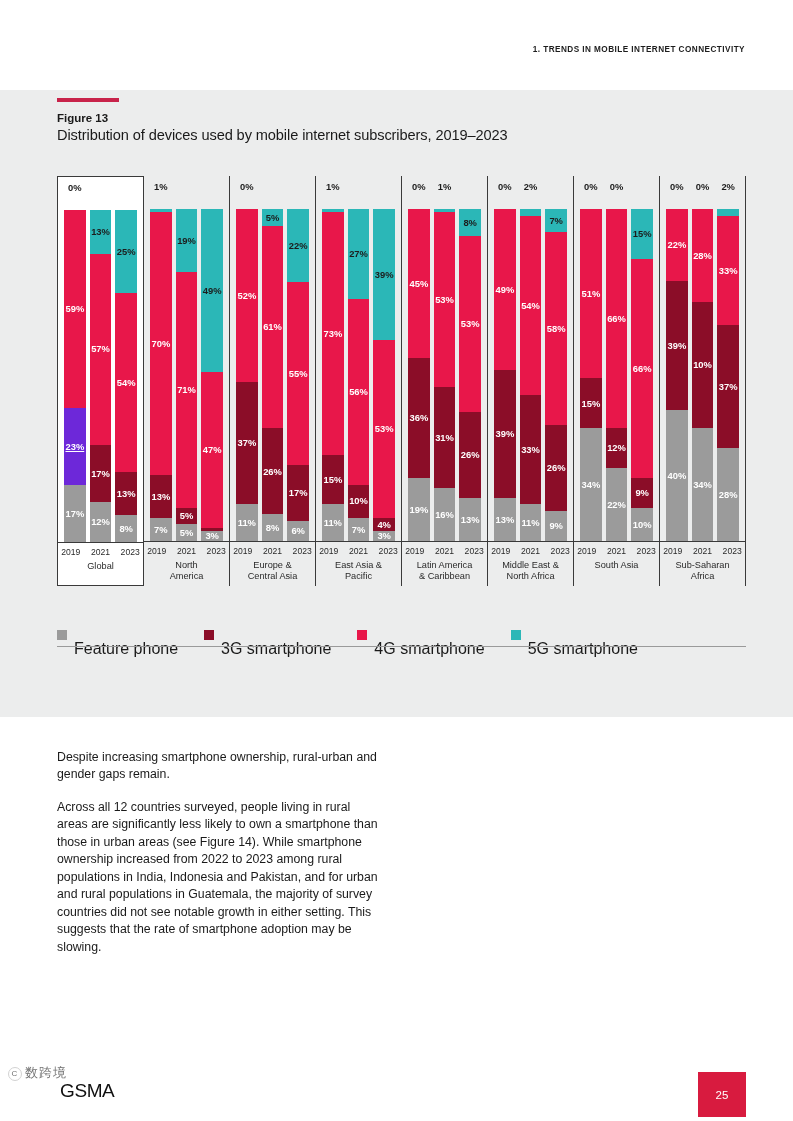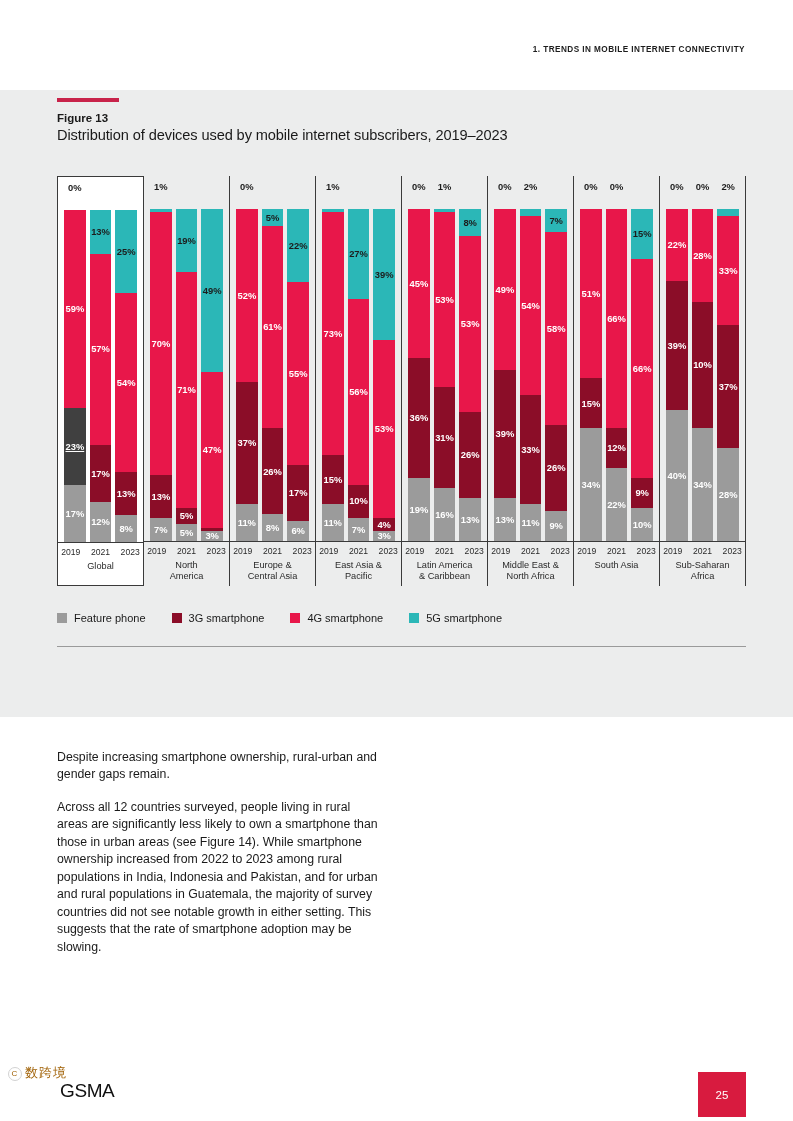--- a/index.html
+++ b/index.html
@@ -155,21 +155,21 @@
   
   .legend {
     position: absolute;
     left: 57px; top: 522px;
     display: flex;
     align-items: center;
     gap: 26px;
   }
   .legend-item { display: flex; align-items: center; gap: 7px; }
   .swatch { width: 10px; height: 10px; display: block; }
-  .legend-label { font-size: 11px; color: #1a1a1a; }
+  .legend-label { font-size: 16px; color: #1a1a1a; margin-top: 28px; }
 
   
   .note-rule {
     position: absolute;
     left: 57px; top: 556px;
     width: 689px; height: 1px;
     background: #9a9a9a;
   }
   .notes {
     position: absolute;
@@ -197,21 +197,21 @@
     left: 60px; top: 1080px;
     font-size: 19px;
     font-weight: normal;
     letter-spacing: -0.4px;
     color: #101010;
   }
   .watermark {
     position: absolute;
     left: 8px; top: 1064px;
     font-size: 13px;
-    color: #a16207;
+    color: #737373;
     letter-spacing: 1px;
     user-select: none;
   }
   .watermark .wm-badge {
     display: inline-block;
     border: 1.4px solid #d2d2d2;
     border-radius: 50%;
     width: 14px; height: 14px;
     line-height: 11px;
     text-align: center;
@@ -242,21 +242,21 @@
   <div class="figure-title">Distribution of devices used by mobile internet subscribers, 2019–2023</div>
 
   <div class="chart">
     <div class="groups" id="chart-groups">
         <div class="group highlight">
           <div class="plot">
             <div class="barwrap">
               <div class="toplabel">0%</div>
               <div class="bar">
                 <div class="seg" style="flex: 17 0 0px; background: rgb(155, 155, 155);">17%</div>
-                <div class="seg" style="flex: 23 0 0px; background: #404040; text-decoration: underline;">23%</div>
+                <div class="seg" style="flex: 23 0 0px; background: #6d28d9; text-decoration: underline;">23%</div>
                 <div class="seg" style="flex: 59 0 0px; background: rgb(232, 23, 74);">59%</div>
               </div>
             </div>
             <div class="barwrap">
               <div class="bar">
                 <div class="seg" style="flex: 12 0 0px; background: rgb(155, 155, 155);">12%</div>
                 <div class="seg" style="flex: 17 0 0px; background: rgb(139, 13, 40);">17%</div>
                 <div class="seg" style="flex: 57 0 0px; background: rgb(232, 23, 74);">57%</div>
                 <div class="seg s5g" style="flex: 13 0 0px; background: rgb(43, 183, 183);">13%</div>
               </div>

